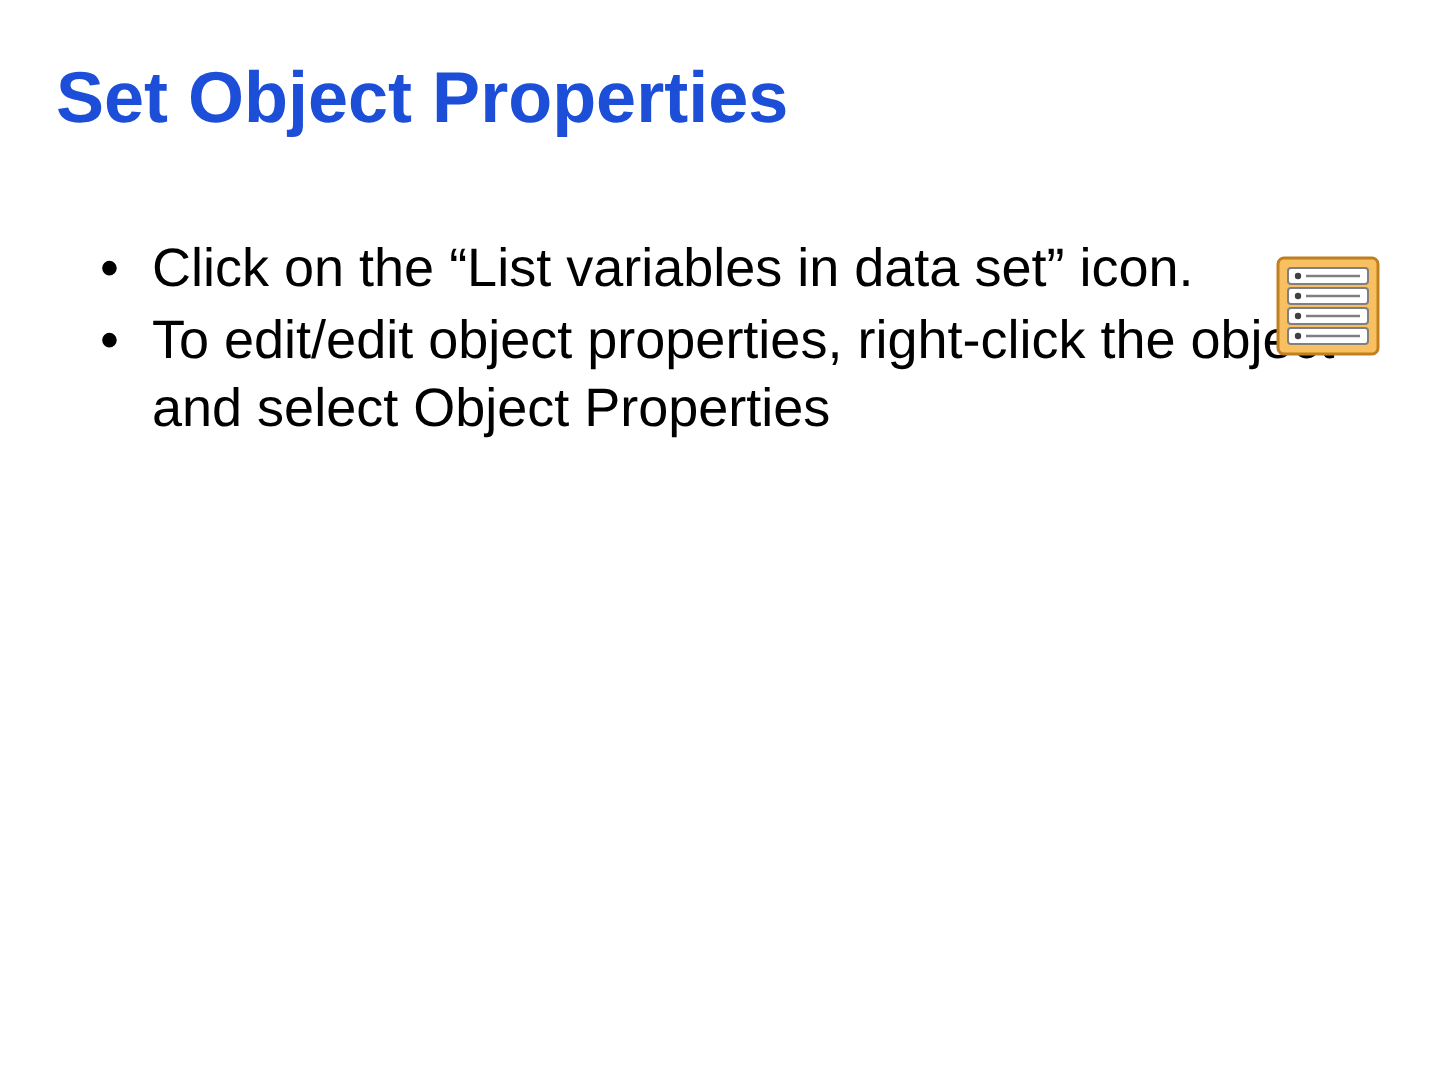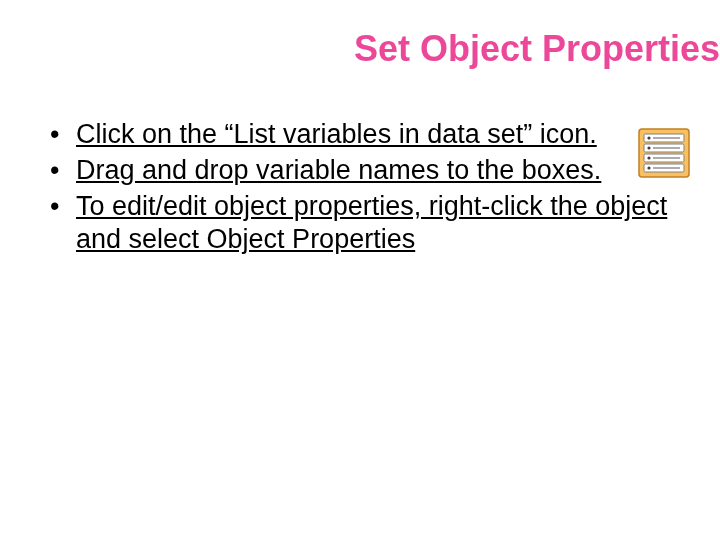--- a/index.html
+++ b/index.html
@@ -5,33 +5,32 @@
     * { margin: 0; padding: 0; box-sizing: border-box; }
     body {
       width: 720px;
       height: 540px;
       background: #ffffff;
       font-family: Arial, Helvetica, sans-serif;
       position: relative;
       overflow: hidden;
     }
     .title {
-      text-align: right;
+      text-align: left;
       font-size: 36px;
       font-weight: bold;
-      color: #ec4899;
+      color: #1d4ed8;
       padding-top: 28px;
       padding-bottom: 20px;
       margin-left: 28px;
     }
     .content {
       padding-left: 48px;
       padding-right: 28px;
       padding-top: 28px;
-      text-decoration: underline;
     }
     .bullet-list {
       list-style: none;
     }
     .bullet-item {
       position: relative;
       padding-left: 28px;
       font-size: 27px;
       color: #000000;
       line-height: 1.25;
@@ -54,21 +53,20 @@
     }
   </style>
 </head>
 <body>
 
 <h1 class="title">Set Object Properties</h1>
 
 <div class="content">
   <ul class="bullet-list">
     <li class="bullet-item">Click on the “List variables in data set” icon.</li>
-    <li class="bullet-item">Drag and drop variable names to the boxes.</li>
     <li class="bullet-item">To edit/edit object properties, right-click the object and select Object Properties</li>
   </ul>
 </div>
 
 <div class="icon-box">
   <svg width="52" height="50" viewBox="0 0 52 50">
     <rect x="1" y="1" width="50" height="48" rx="3" fill="#F8C060" stroke="#C08020" stroke-width="1.5"></rect>
     <rect x="6" y="6" width="40" height="8" rx="1.5" fill="#FFFFFF" stroke="#808080" stroke-width="1"></rect>
     <circle cx="11" cy="10" r="1.6" fill="#404040"></circle>
     <line x1="15" y1="10" x2="42" y2="10" stroke="#808080" stroke-width="1.3"></line>

